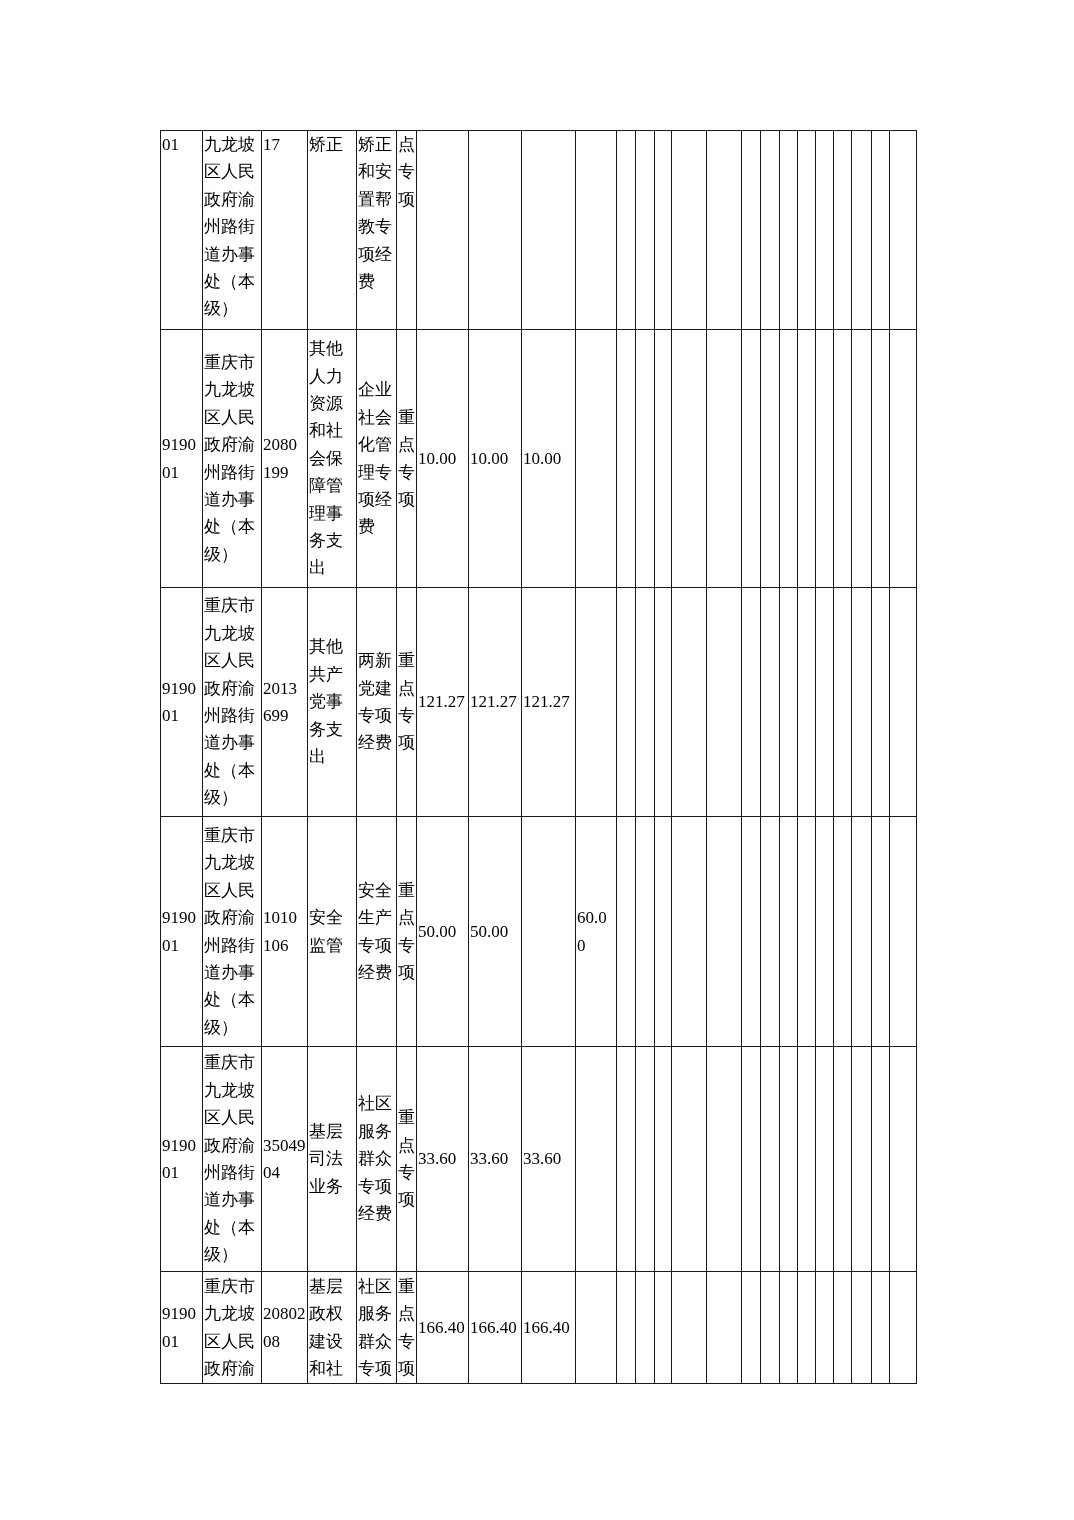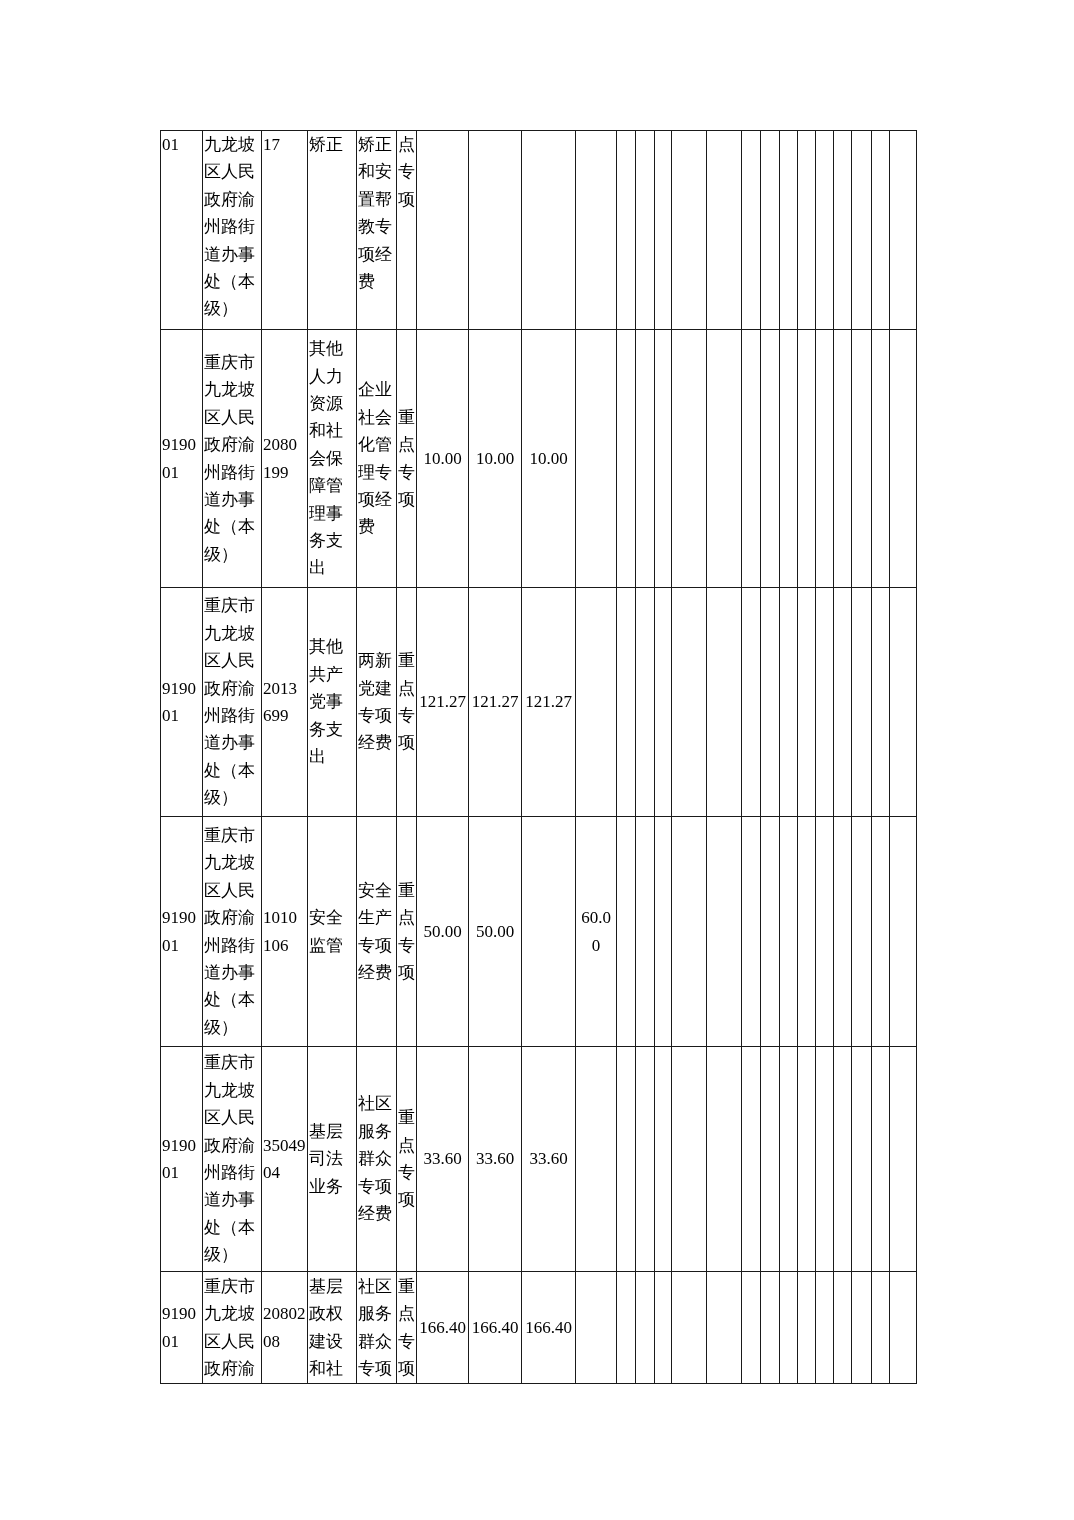--- a/index.html
+++ b/index.html
@@ -29,21 +29,21 @@
     margin: 0;
     font-size: 17px;
     line-height: 27.4px;
     color: #000000;
     white-space: pre-line;
     overflow: hidden;
     word-break: break-all;
   }
   td.al-left   { text-align: left; }
   td.al-center { text-align: center; padding: 0; }
-  td.al-right  { text-align: center; padding: 0 2px 0 0; }
+  td.al-right  { text-align: left; padding: 0 2px 0 0; }
   td.va-top    { vertical-align: top; }
   td.va-middle { vertical-align: middle; }
 </style>
 </head>
 <body>
 
 <div class="page">
   <table class="budget">
       <colgroup>
         <col style="width: 42px;">

